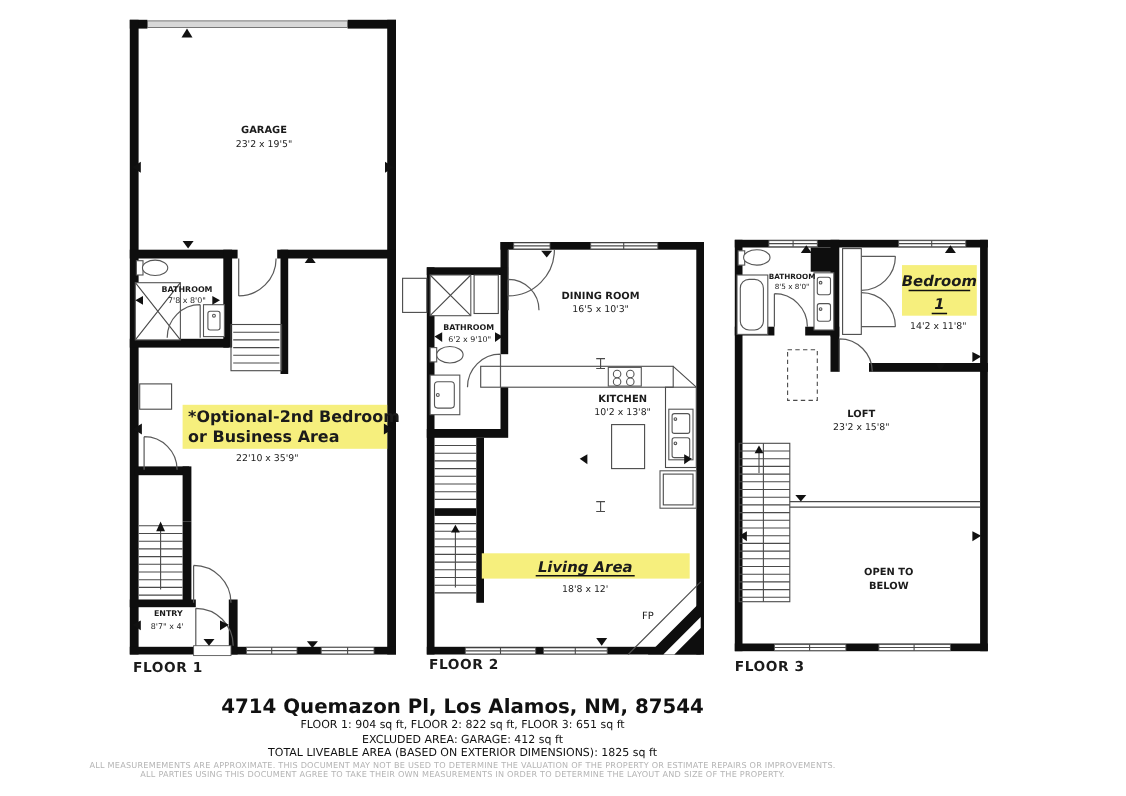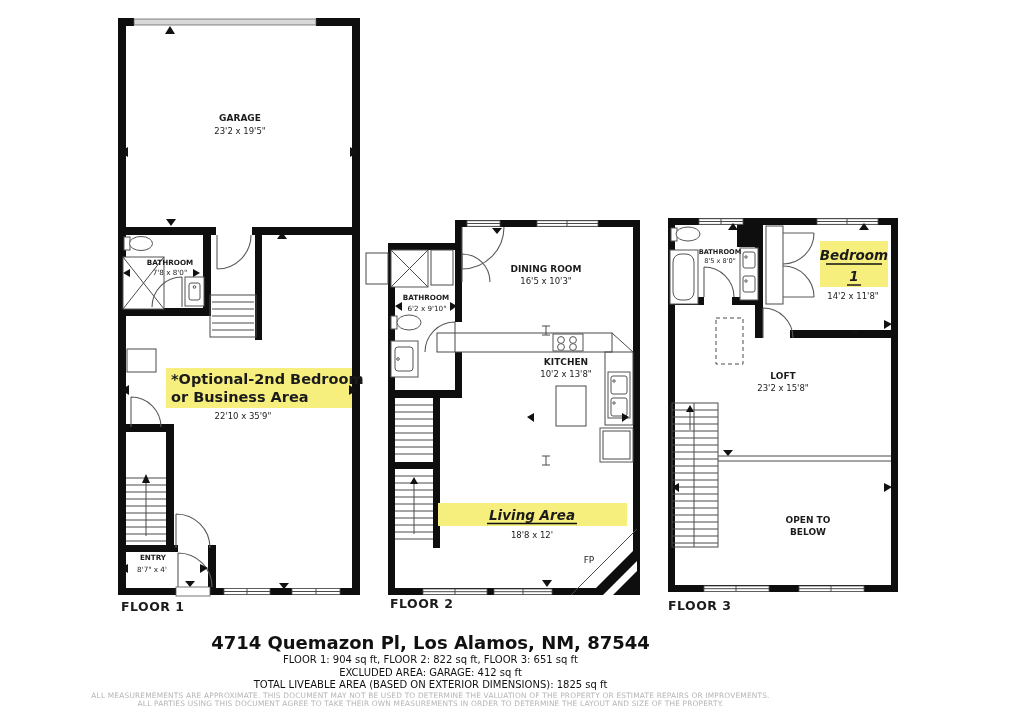--- a/index.html
+++ b/index.html
@@ -14,21 +14,21 @@
   .win{fill:#ffffff;stroke:#555;stroke-width:0.8;}
   .arrow{fill:#111;}
   .roomlabel{font-size:9px;font-weight:600;text-anchor:middle;}
   .dims{font-size:8.5px;text-anchor:middle;}
   .smalllabel{font-size:7.2px;font-weight:600;text-anchor:middle;}
   .smalldims{font-size:7.2px;text-anchor:middle;}
   .floorlabel{font-size:12.5px;font-weight:700;letter-spacing:0.5px;}
   .bigyellow-text{font-size:14.5px;font-weight:700;}
   .hl-italic{font-size:13.5px;font-weight:700;font-style:italic;text-anchor:middle;}
   .underline-line{stroke:#111;stroke-width:1.4;}
-  .footer{position:absolute;left:14px;top:632px;width:833px;text-align:center;color:#111;}
+  .footer{position:absolute;left:4px;top:632px;width:833px;text-align:center;color:#111;}
   .footer .address{font-size:18px;font-weight:700;line-height:22px;}
   .footer .bline{font-size:10px;font-weight:400;line-height:12.5px;}
   .footer .disclaimer{font-size:7.4px;color:#b5b5b5;line-height:8.8px;letter-spacing:0.2px;text-align:center;}
   .logo{position:absolute;left:36px;top:622px;}
 </style>
 </head>
 <body>
 
 <div class="canvas">
 

